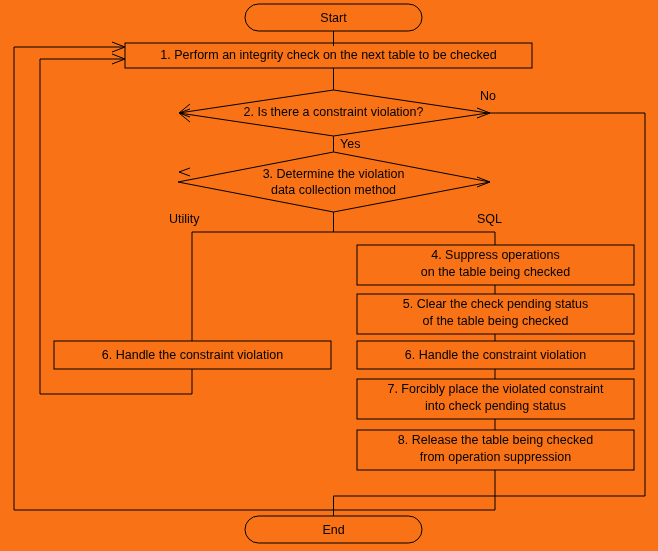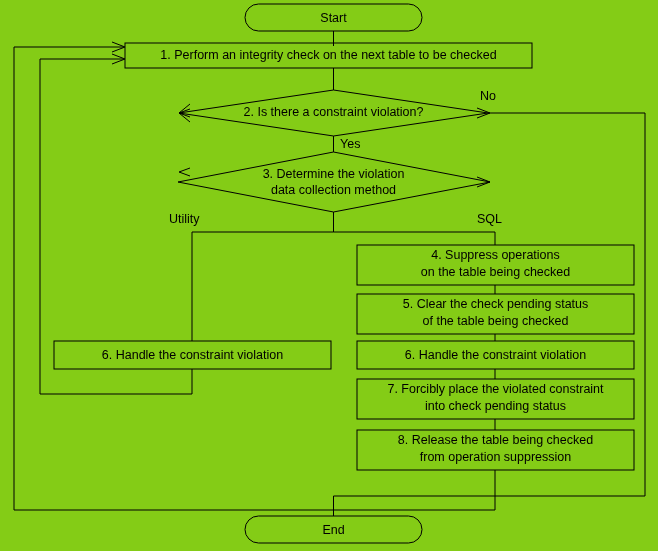--- a/index.html
+++ b/index.html
@@ -10,21 +10,21 @@
   body {
     width: 658px;
     height: 551px;
     font-family: "Liberation Sans", sans-serif;
     overflow: hidden;
   }
   #flowchart-root {
     position: relative;
     width: 658px;
     height: 551px;
-    background: #84cc16;
+    background: #f97316;
   }
   svg.chart {
     display: block;
     width: 658px;
     height: 551px;
   }
   .shape-fill { fill: #ffffff; }
   .shape-stroke { stroke: #000000; stroke-width: 1; fill: none; }
   .conn { stroke: #000000; stroke-width: 1; fill: none; }
   .arrowhead { stroke: #000000; stroke-width: 1; fill: none; }

